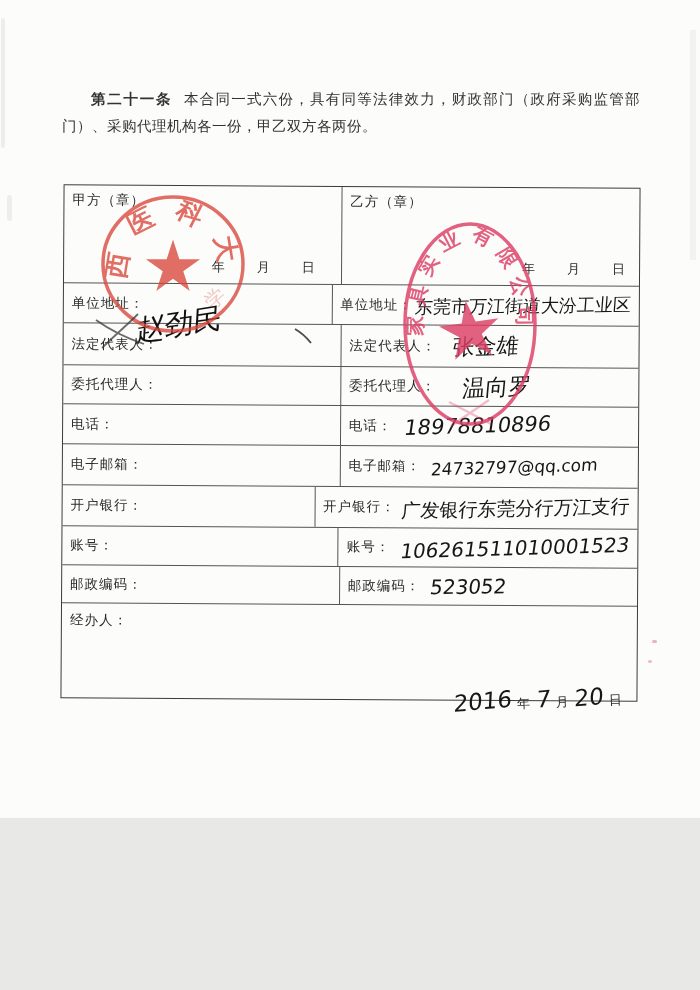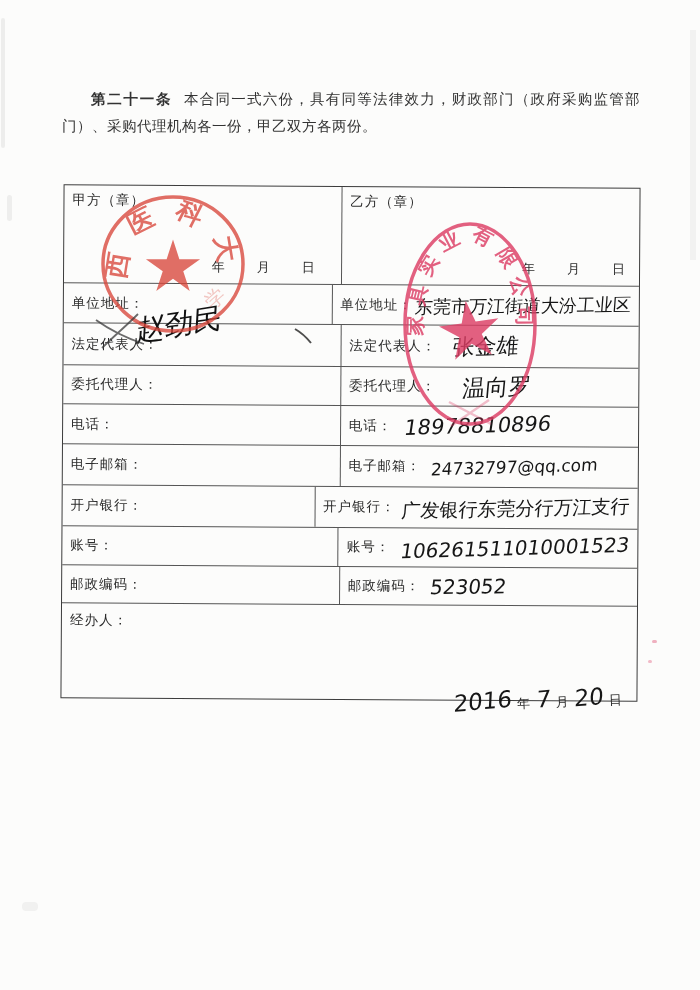--- a/index.html
+++ b/index.html
@@ -1,17 +1,17 @@
 <!DOCTYPE html>
 <html><head>
 <meta charset="utf-8">
 <style>
   html,body{margin:0;padding:0;background:#e8e8e6;}
   .sheet{
-    position:relative;width:700px;height:990px;margin:0 auto;
+    position:relative;width:700px;height:818px;margin:0 auto;
     background:#fcfcfb;overflow:hidden;
     font-family:"Liberation Serif","DejaVu Serif",serif;
     color:#2e2e2e;
   }
   
   .clause{position:absolute;left:62px;top:86px;width:578px;
     font-size:14.5px;line-height:26.5px;letter-spacing:.5px;text-align:justify;color:#333;}
   .clause p{margin:0;text-indent:2em;}
   .clause .term{font-weight:bold;letter-spacing:1px;margin-right:.8em;}
   

